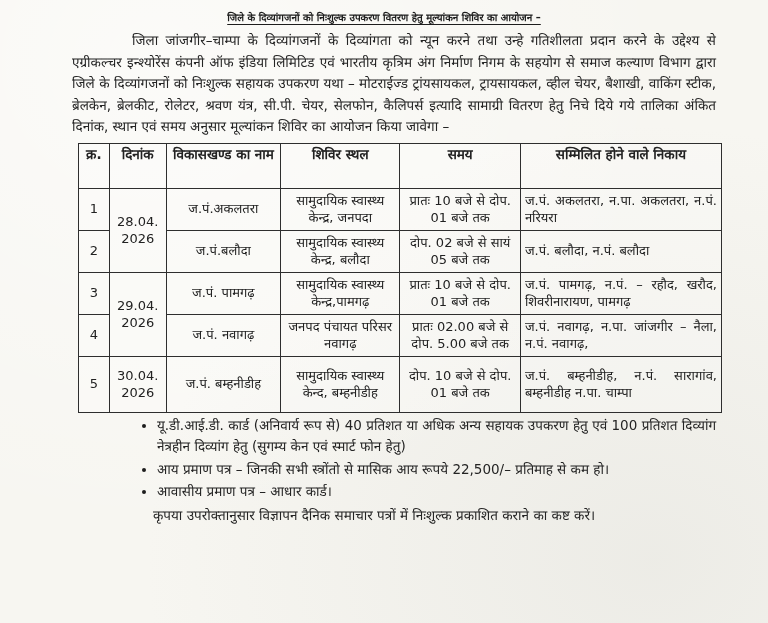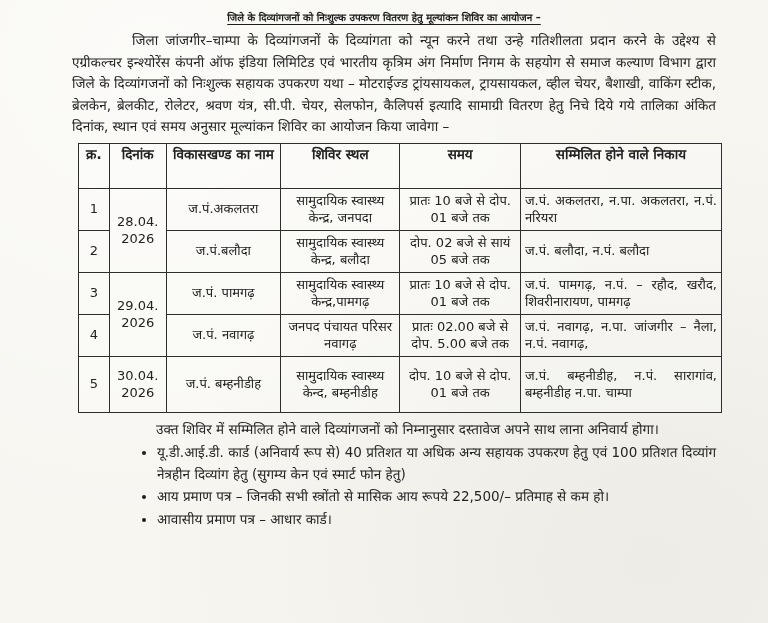--- a/index.html
+++ b/index.html
@@ -153,22 +153,22 @@
       <td class="date-cell">30.04.
 2026</td>
       <td class="c">ज.पं. बम्हनीडीह</td>
       <td class="c">सामुदायिक स्वास्थ्य केन्द, बम्हनीडीह</td>
       <td class="c">दोप. 10 बजे से दोप. 01 बजे तक</td>
       <td class="bodies">ज.पं. बम्हनीडीह, न.पं. सारागांव, बम्हनीडीह न.पा. चाम्पा</td>
     </tr>
   </tbody>
     </table>
 
-  <p class="after-table">उक्त शिविर में सम्मिलित होने वाले दिव्यांगजनों को निम्नानुसार दस्तावेज अपने साथ लाना अनिवार्य होगा।</p>
 
   <ul class="docs">
     <li>यू.डी.आई.डी. कार्ड (अनिवार्य रूप से) 40 प्रतिशत या अधिक अन्य सहायक उपकरण हेतु एवं 100 प्रतिशत दिव्यांग नेत्रहीन दिव्यांग हेतु (सुगम्य केन एवं स्मार्ट फोन हेतु)</li>
     <li>आय प्रमाण पत्र – जिनकी सभी स्त्रोंतो से मासिक आय रूपये 22,500/– प्रतिमाह से कम हो।</li>
     <li>आवासीय प्रमाण पत्र – आधार कार्ड।</li>
   </ul>
 
+  <p class="closing">कृपया उपरोक्तानुसार विज्ञापन दैनिक समाचार पत्रों में निःशुल्क प्रकाशित कराने का कष्ट करें।</p>
 
 </div>
 
 </body></html>

